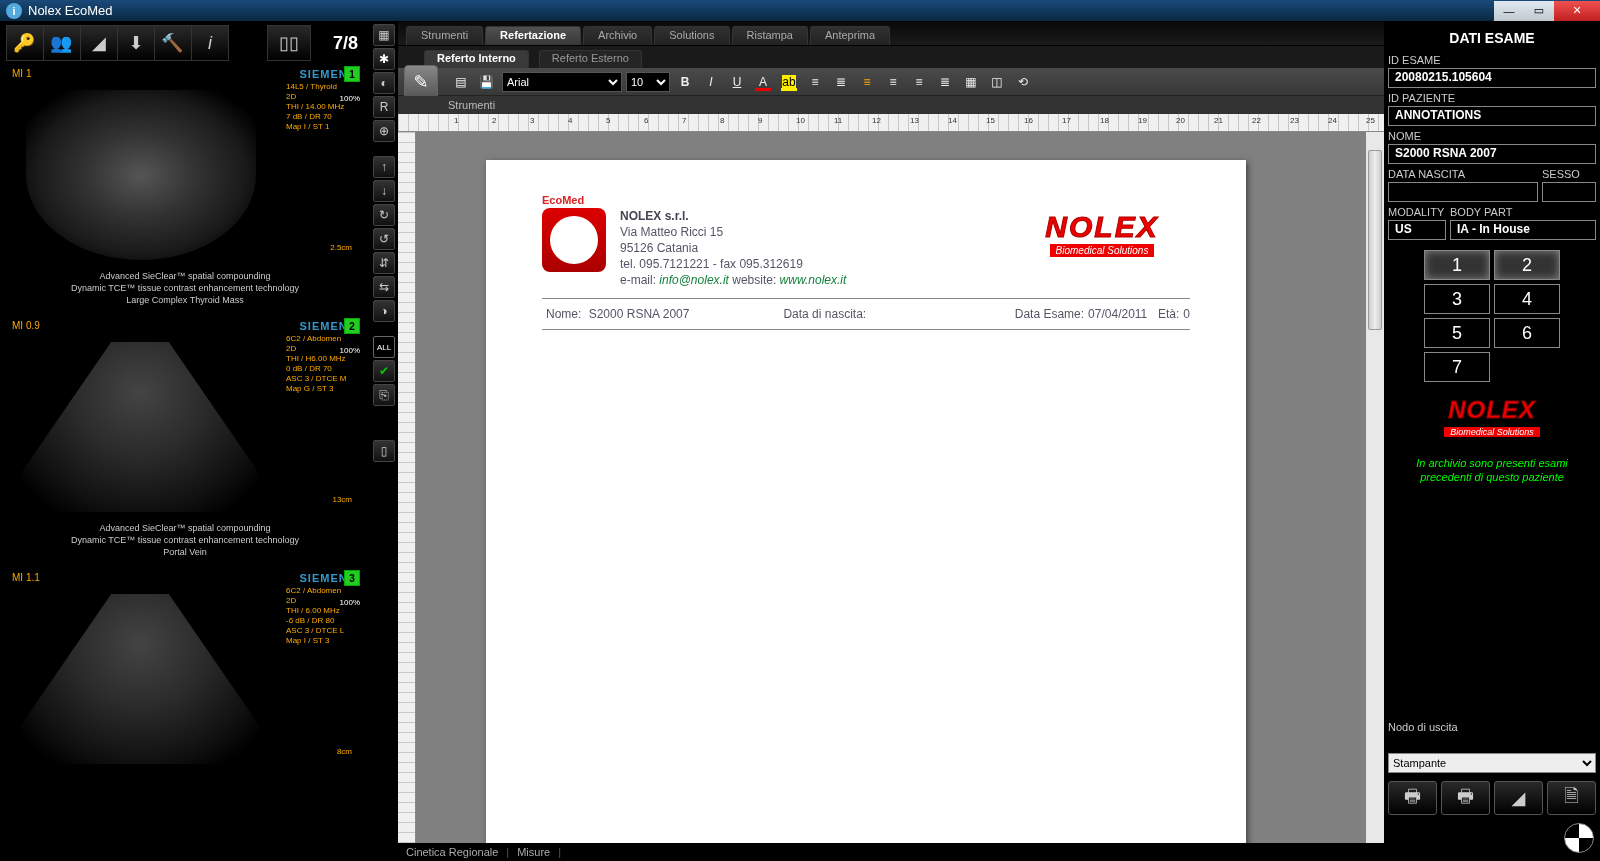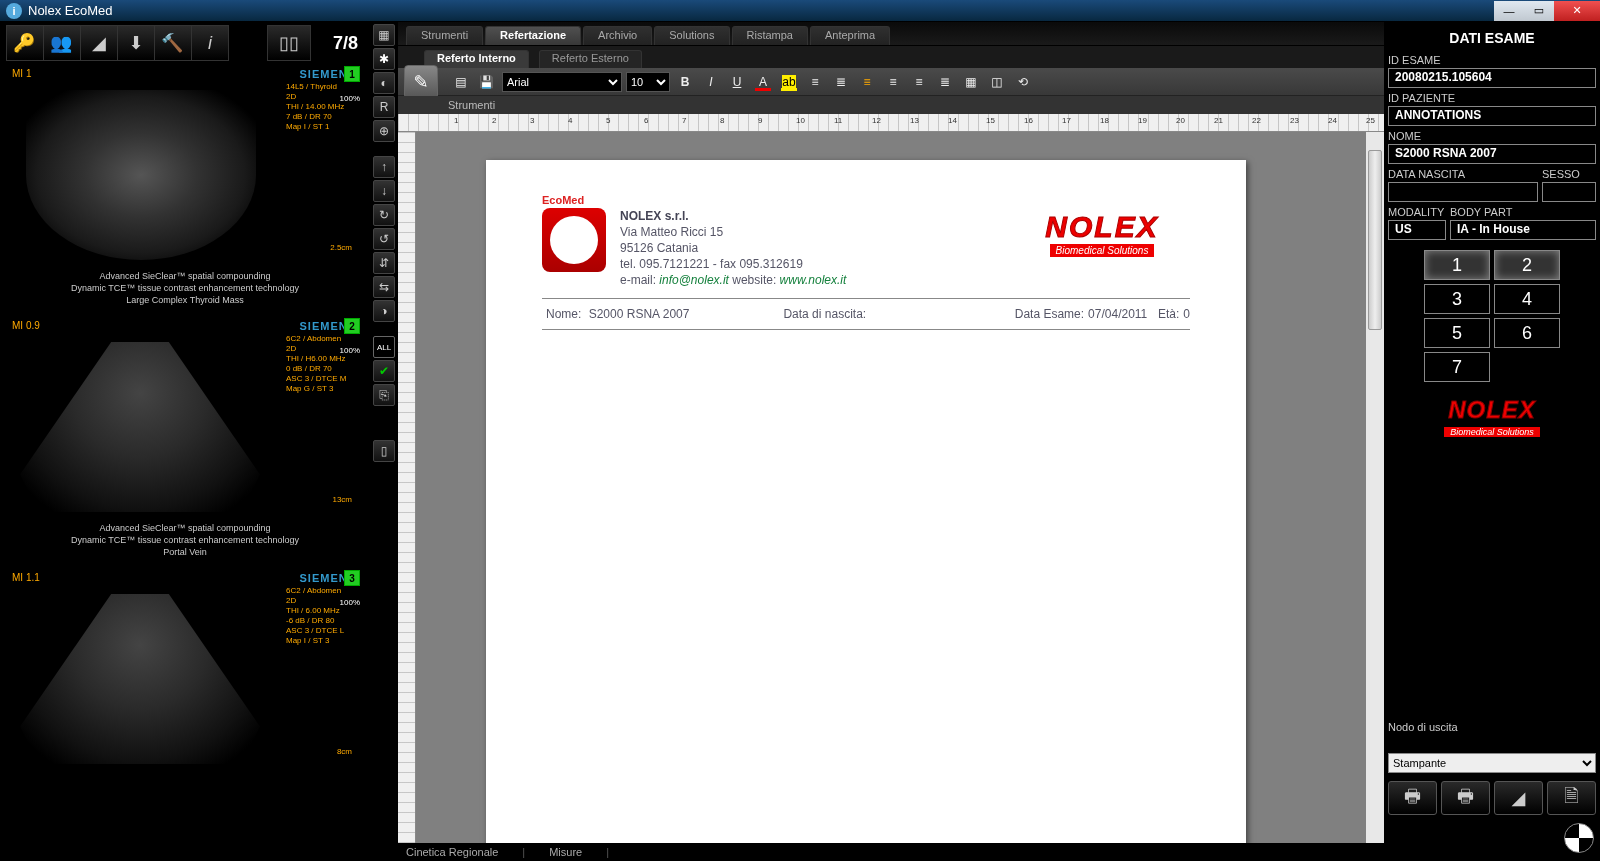--- a/index.html
+++ b/index.html
@@ -86,21 +86,21 @@
 .biglogo .n { font-size:30px; font-weight:bold; font-style:italic; color:#e00; letter-spacing:2px; -webkit-text-stroke:1px #a00; }
 .biglogo .s { font-size:10px; background:#e00; color:#fff; padding:1px 6px; font-style:italic; }
 .patrow { display:flex; font-size:12px; color:#556; padding:8px 0; border-bottom:1px solid #888; font-weight:bold;align-items:center; }
 .patrow span { font-weight:normal; margin-left:4px; }
 .patrow .c2 { margin-left:90px; }
 .patrow .c3 { margin-left:auto; }
 
 .scrollbar-v { width:18px; background:#e8e8e8; position:absolute; right:0; top:0; bottom:0; }
 .scrollbar-v .sthumb { position:absolute; top:18px; left:2px; right:2px; height:180px; background:linear-gradient(90deg,#ccc,#eee,#ccc); border:1px solid #999; border-radius:2px; }
 
-.statusbar { height:18px; background:#000; color:#aaa; font-size:11px; display:flex; align-items:center; padding:0 8px; gap:24px; }
+.statusbar { height:18px; background:#000; color:#aaa; font-size:11px; display:flex; align-items:center; padding:0 8px; gap:8px; }
 .statusbar .sep { color:#555; }
 
 
 .rightcol { width:216px; background:#000; display:flex; flex-direction:column; padding:4px 4px; }
 .rhdr { text-align:center; font-weight:bold; font-size:14px; padding:4px 0; }
 .rlab { font-size:11px; color:#ccc; margin-top:4px; }
 .rval { border:1px solid #888; height:20px; padding:1px 6px; font-size:12px; font-weight:bold; background:#000; color:#fff; width:100%; margin-top:2px; }
 .row2 { display:flex; gap:4px; }
 .row2 > div { flex:1; }
 .numgrid { display:grid; grid-template-columns:1fr 1fr; gap:4px; margin-top:10px; justify-content:center; padding:0 36px; }
@@ -351,20 +351,21 @@
         <div class="numcell  ">3</div>
         <div class="numcell  ">4</div>
         <div class="numcell  ">5</div>
         <div class="numcell  ">6</div>
         <div class="numcell  solo">7</div>
       </div>
     <div class="nolex">
       <div class="n">NOLEX</div>
       <div class="s">Biomedical Solutions</div>
     </div>
+    <div class="archmsg">In archivio sono presenti esami precedenti di questo paziente</div>
     <div class="spacer"></div>
     <div class="nodl">Nodo di uscita</div>
     <select class="nodesel"><option>Stampante</option></select>
     <div class="rbtns">
       <div class="rbtn">🖶</div>
       <div class="rbtn">🖶</div>
       <div class="rbtn">◢</div>
       <div class="rbtn">🗎</div>
     </div>
     <div class="fs-icon"></div>

